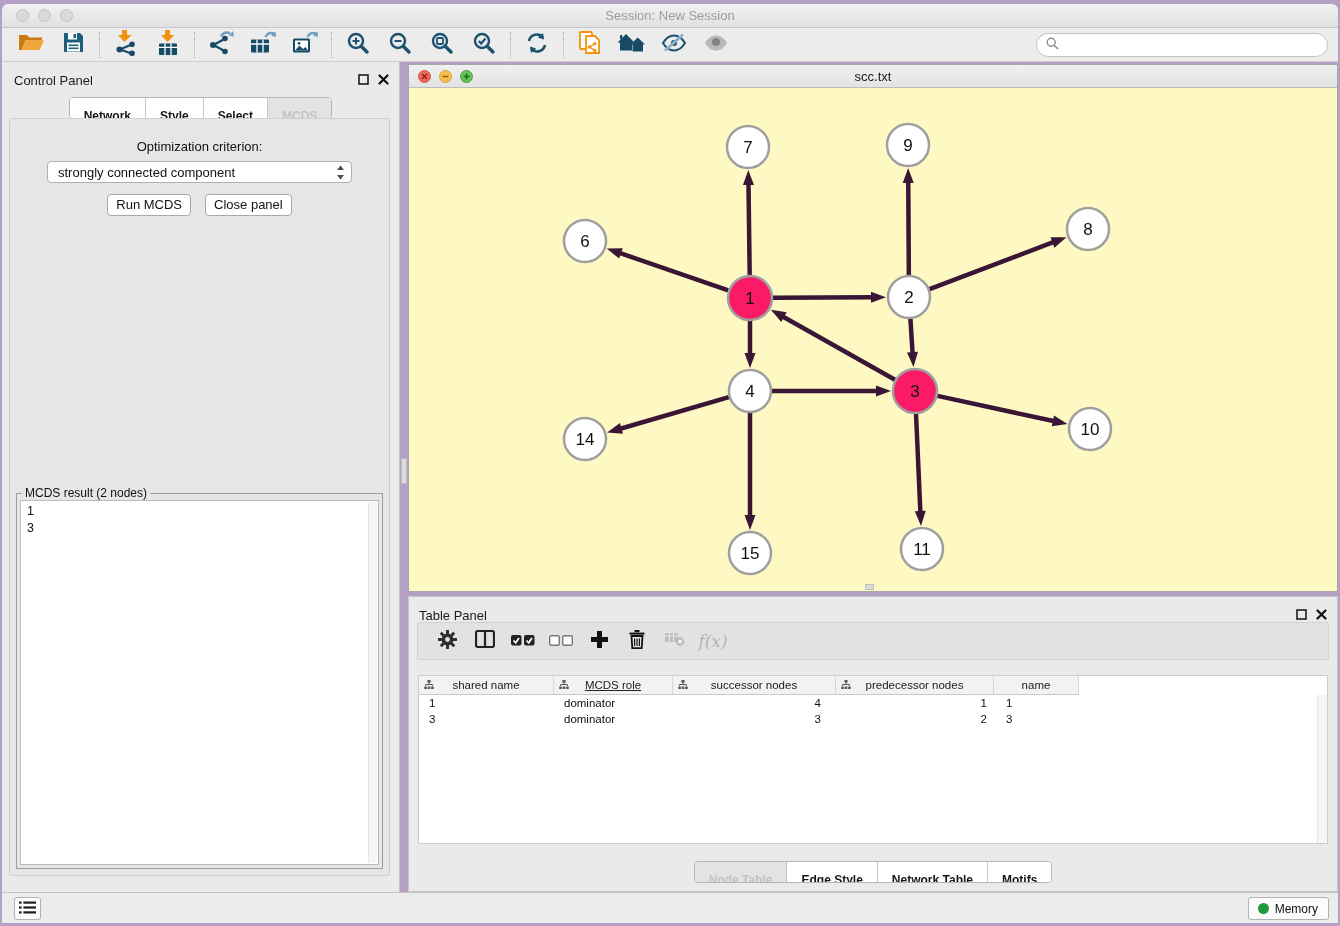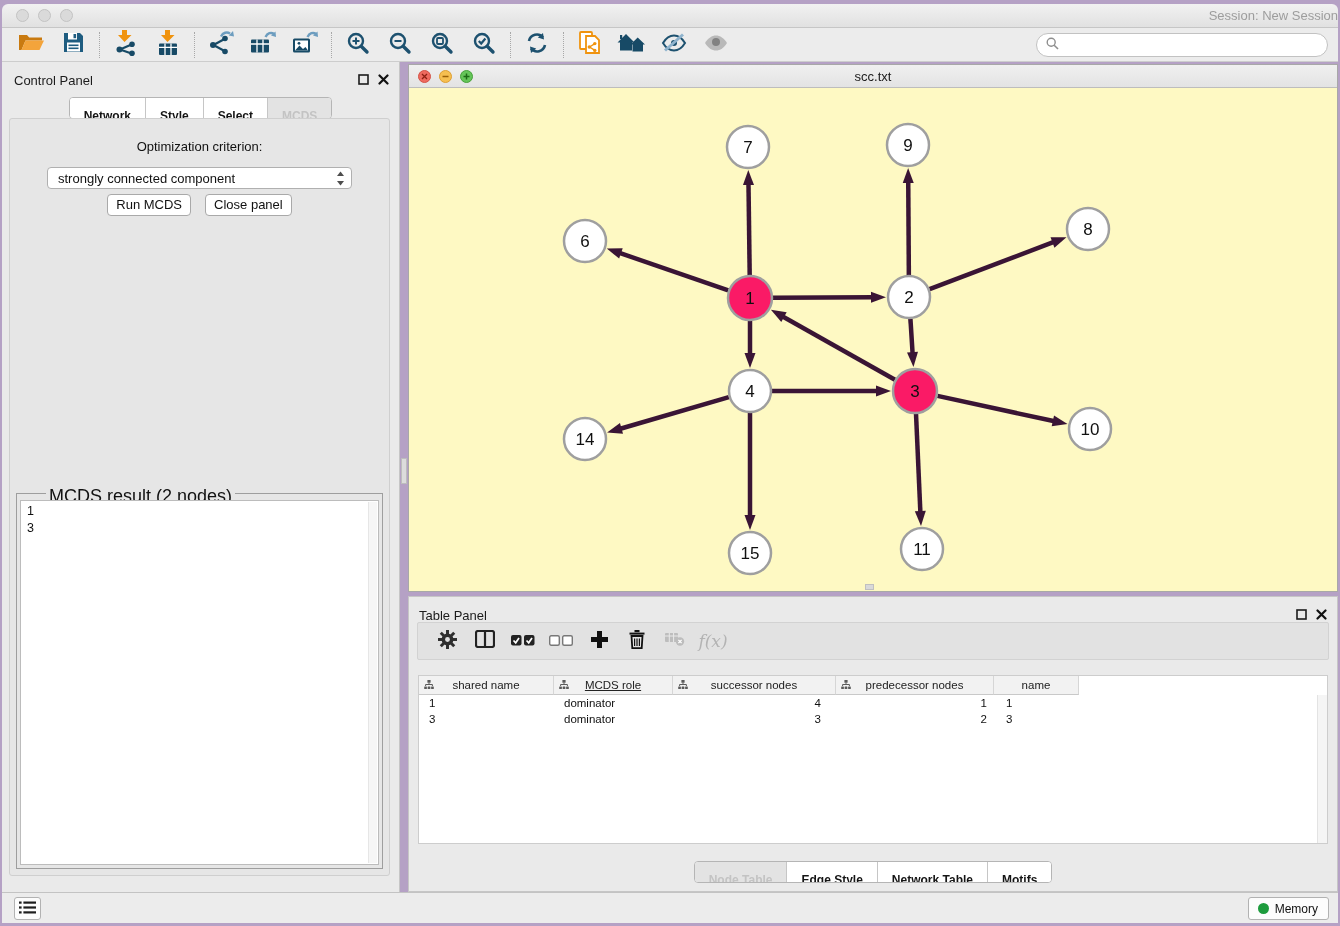--- a/index.html
+++ b/index.html
@@ -3,21 +3,21 @@
 <meta charset="utf-8">
 <style>
   * { margin:0; padding:0; box-sizing:border-box; }
   html,body { width:1340px; height:926px; overflow:hidden; }
   body { font-family:"Liberation Sans", sans-serif; background:#b5a1c5; position:relative; }
   .abs { position:absolute; }
 
   
   .titlebar { left:2px; top:4px; right:2px; height:24px;
     background:linear-gradient(#f1f1f1,#e1e1e1); border-bottom:1px solid #c6c6c6;
-    border-radius:6px 6px 0 0; display:flex; align-items:center; justify-content:flex-end; }
+    border-radius:6px 6px 0 0; display:flex; align-items:center; justify-content:center; }
   .titlebar .win-title { font-size:13px; color:#9d9d9d; }
   .traffic-inactive { position:absolute; left:14px; top:5px; display:flex; gap:9px; }
   .traffic-inactive span { width:13px; height:13px; border-radius:50%; background:#dadada; border:1px solid #c3c3c3; display:block; }
 
   
   .toolbar { left:2px; top:28px; right:2px; height:34px; background:#ececec;
     border-bottom:1px solid #cdcdcd; display:flex; align-items:center; padding-left:8px; }
   .tbtn { width:42px; height:30px; display:flex; align-items:center; justify-content:center; cursor:default; }
   .tsep { width:1px; height:26px; border-left:1px dotted #a8a8a8; margin:0 5px; }
   .search-box { margin-left:auto; margin-right:10px; width:292px; height:24px; background:#fff;
@@ -31,29 +31,29 @@
   .panel-header-icons { margin-left:auto; display:flex; gap:9px; align-items:center; }
   .cp-tabs { position:absolute; top:35px; left:0; right:0; display:flex; justify-content:center; }
   .seg { display:flex; border:1px solid #b5b5b5; border-radius:4px; overflow:hidden; background:#fff; height:22px; }
   .seg-tab { padding:8px 14px; font-size:12px; font-weight:bold; line-height:20px; color:#151515;
     background:#fff; border-right:1px solid #c6c6c6; cursor:default; }
   .seg-tab:last-child { border-right:none; }
   .seg-tab.selected { background:#e3e3e3; color:#c3c3c3; }
   .cp-content { position:absolute; left:7px; right:9px; top:56px; bottom:16px;
     background:#e6e6e6; border:1px solid #cfcfcf; border-radius:3px; }
   .opt-label { position:absolute; top:20px; left:0; right:0; text-align:center; font-size:13px; color:#111; }
-  .dropdown { position:absolute; left:37px; right:37px; top:48px; height:22px; background:#fff;
+  .dropdown { position:absolute; left:37px; right:37px; top:42px; height:22px; background:#fff;
     border:1px solid #b0b0b0; border-radius:4px; display:flex; align-items:center;
     padding-left:10px; font-size:13px; color:#111; }
   .dd-arrows { position:absolute; right:6px; top:3px; }
   .btn-row { position:absolute; top:75px; left:0; right:0; display:flex; justify-content:center; gap:14px; }
   .btn { height:22px; padding:0 8px; background:#fff; border:1px solid #a9a9a9; border-radius:4px;
     font-size:13px; line-height:20px; color:#111; cursor:default; }
   .result-group { position:absolute; left:6px; right:6px; top:374px; bottom:6px; border:1px solid #9e9e9e; }
-  .result-legend { position:absolute; top:-8px; left:5px; background:#e6e6e6; padding:0 3px; font-size:18px; color:#111;margin-left:24px; }
+  .result-legend { position:absolute; top:-8px; left:5px; background:#e6e6e6; padding:0 3px; font-size:12px; color:#111; }
   .result-area { position:absolute; left:3px; right:3px; top:6px; bottom:3px; background:#fff;
     border:1px solid #bcbcbc; font-size:12.5px; line-height:17px; padding:2px 6px; white-space:pre; color:#111; }
   .result-scroll { position:absolute; top:1px; bottom:1px; right:1px; width:9px; background:#f6f6f6; border-left:1px solid #e6e6e6; }
 
   
   .net-win { left:408px; top:64px; width:930px; height:528px; background:#fef9c3; border:1px solid #a8a8a8; }
   .net-title { height:23px; background:linear-gradient(#f0f0f0,#e3e3e3); border-bottom:1px solid #bdbdbd;
     display:flex; align-items:center; justify-content:center; font-size:13px; color:#1a1a1a; position:relative; }
   .traffic { position:absolute; left:9px; top:5px; display:flex; gap:8px; }
   .net-canvas { position:absolute; left:0; top:24px; right:0; bottom:0; overflow:hidden; }

